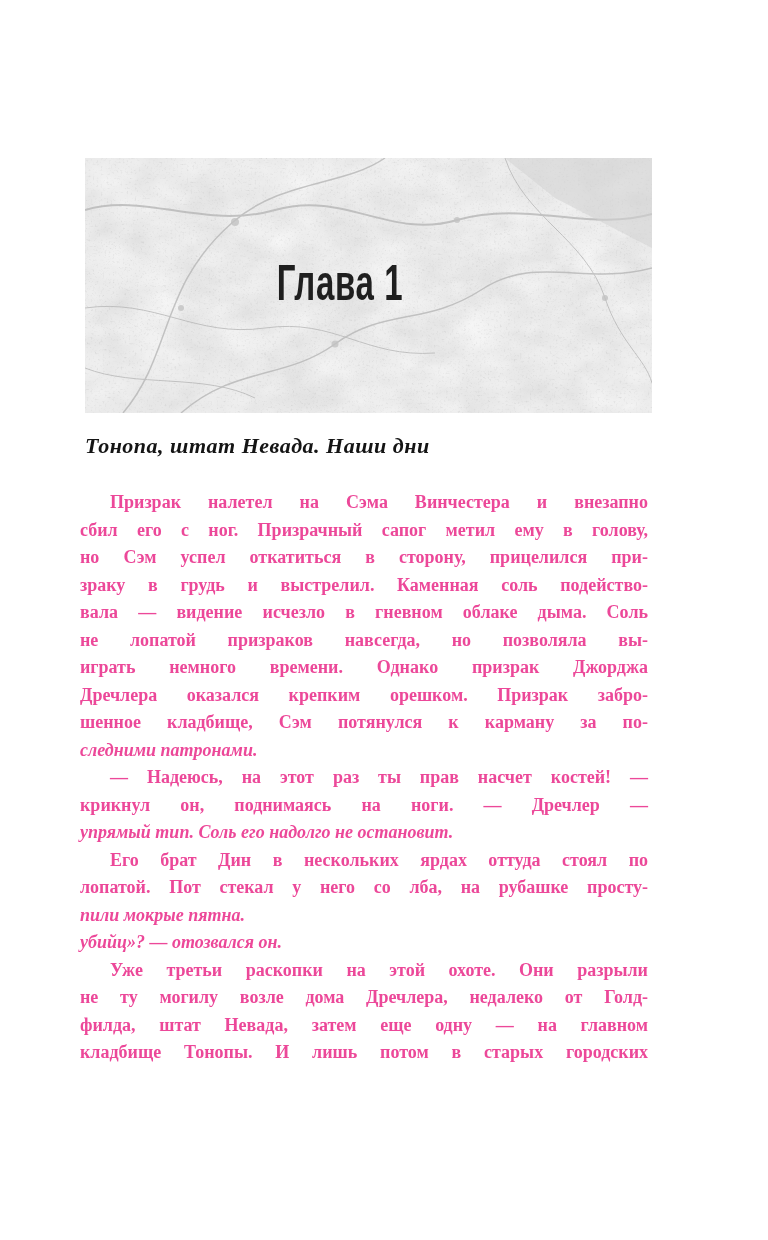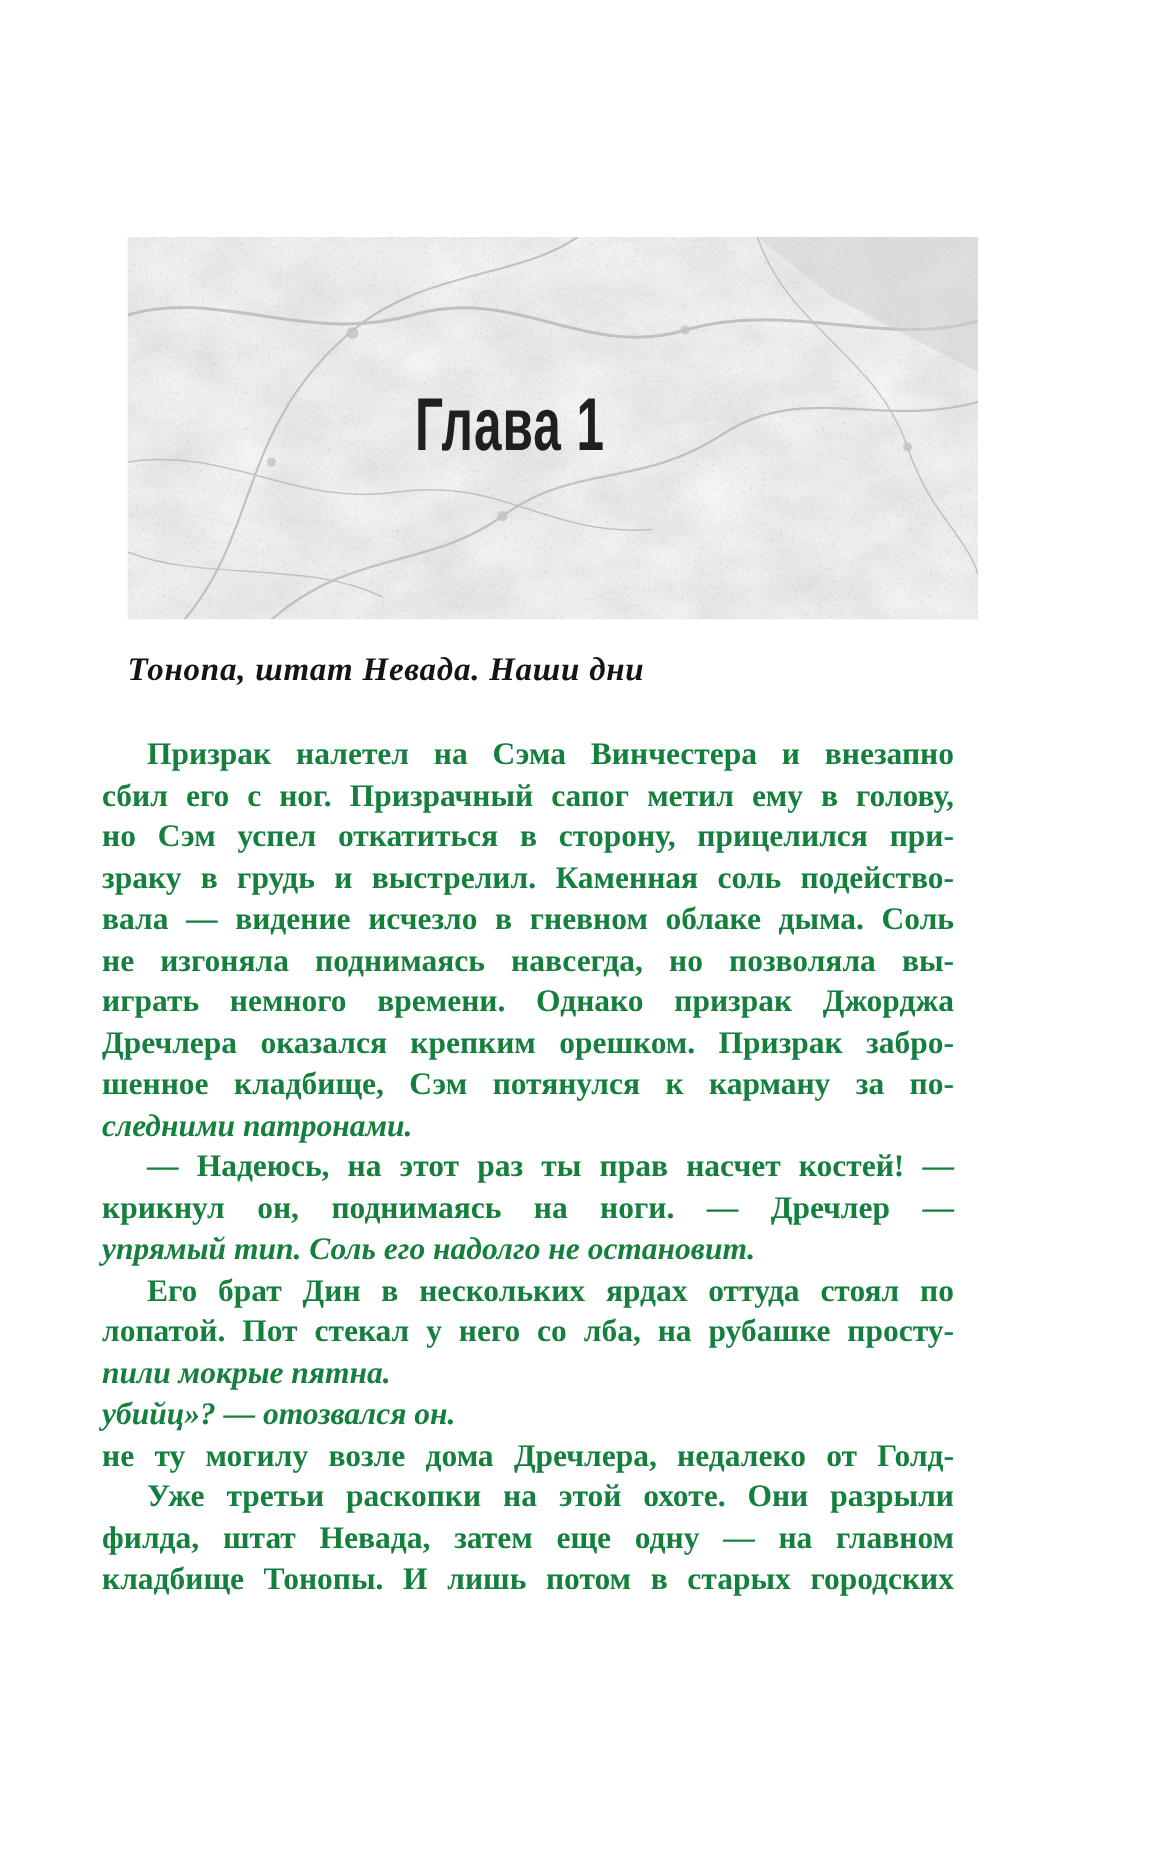--- a/index.html
+++ b/index.html
@@ -60,27 +60,27 @@
     font-style: italic;
     font-weight: 600;
     font-size: 22px;
     letter-spacing: 0.5px;
     color: #141414;
   }
 
   
   .body-text {
     position: absolute;
-    left: 68px;
+    left: 80px;
     top: 489px;
     width: 568px;
-    font-size: 21px;
+    font-size: 18px;
     line-height: 27.5px;
     font-weight: 600;
-    color: #15803d;
+    color: #ec4899;
   }
   .para { margin: 0; }
   .line {
     text-align: justify;
     text-align-last: justify;
   }
   .line.first { text-indent: 30px; }
   .line.no-stretch { text-align-last: left; font-style: italic; }
 </style>
 </head>
@@ -133,40 +133,40 @@
 
   <div class="scene-heading">Тонопа, штат Невада. Наши дни</div>
 
   <div class="body-text">
       <div class="para">
         <div class="line first">Призрак налетел на Сэма Винчестера и внезапно</div>
         <div class="line">сбил его с ног. Призрачный сапог метил ему в голову,</div>
         <div class="line">но Сэм успел откатиться в сторону, прицелился при-</div>
         <div class="line">зраку в грудь и выстрелил. Каменная соль подейство-</div>
         <div class="line">вала — видение исчезло в гневном облаке дыма. Соль</div>
-        <div class="line">не изгоняла поднимаясь навсегда, но позволяла вы-</div>
+        <div class="line">не лопатой призраков навсегда, но позволяла вы-</div>
         <div class="line">играть немного времени. Однако призрак Джорджа</div>
         <div class="line">Дречлера оказался крепким орешком. Призрак забро-</div>
         <div class="line">шенное кладбище, Сэм потянулся к карману за по-</div>
         <div class="line no-stretch">следними патронами.</div>
       </div>
       <div class="para">
         <div class="line first">— Надеюсь, на этот раз ты прав насчет костей! —</div>
         <div class="line">крикнул он, поднимаясь на ноги. — Дречлер —</div>
         <div class="line no-stretch">упрямый тип. Соль его надолго не остановит.</div>
       </div>
       <div class="para">
         <div class="line first">Его брат Дин в нескольких ярдах оттуда стоял по</div>
         <div class="line">лопатой. Пот стекал у него со лба, на рубашке просту-</div>
         <div class="line no-stretch">пили мокрые пятна.</div>
       </div>
       <div class="para">
         <div class="line no-stretch">убийц»? — отозвался он.</div>
       </div>
       <div class="para">
+        <div class="line first">Уже третьи раскопки на этой охоте. Они разрыли</div>
         <div class="line">не ту могилу возле дома Дречлера, недалеко от Голд-</div>
-        <div class="line first">Уже третьи раскопки на этой охоте. Они разрыли</div>
         <div class="line">филда, штат Невада, затем еще одну — на главном</div>
         <div class="line">кладбище Тонопы. И лишь потом в старых городских</div>
       </div>
     </div>
 
 </div>
 
 </body></html>

